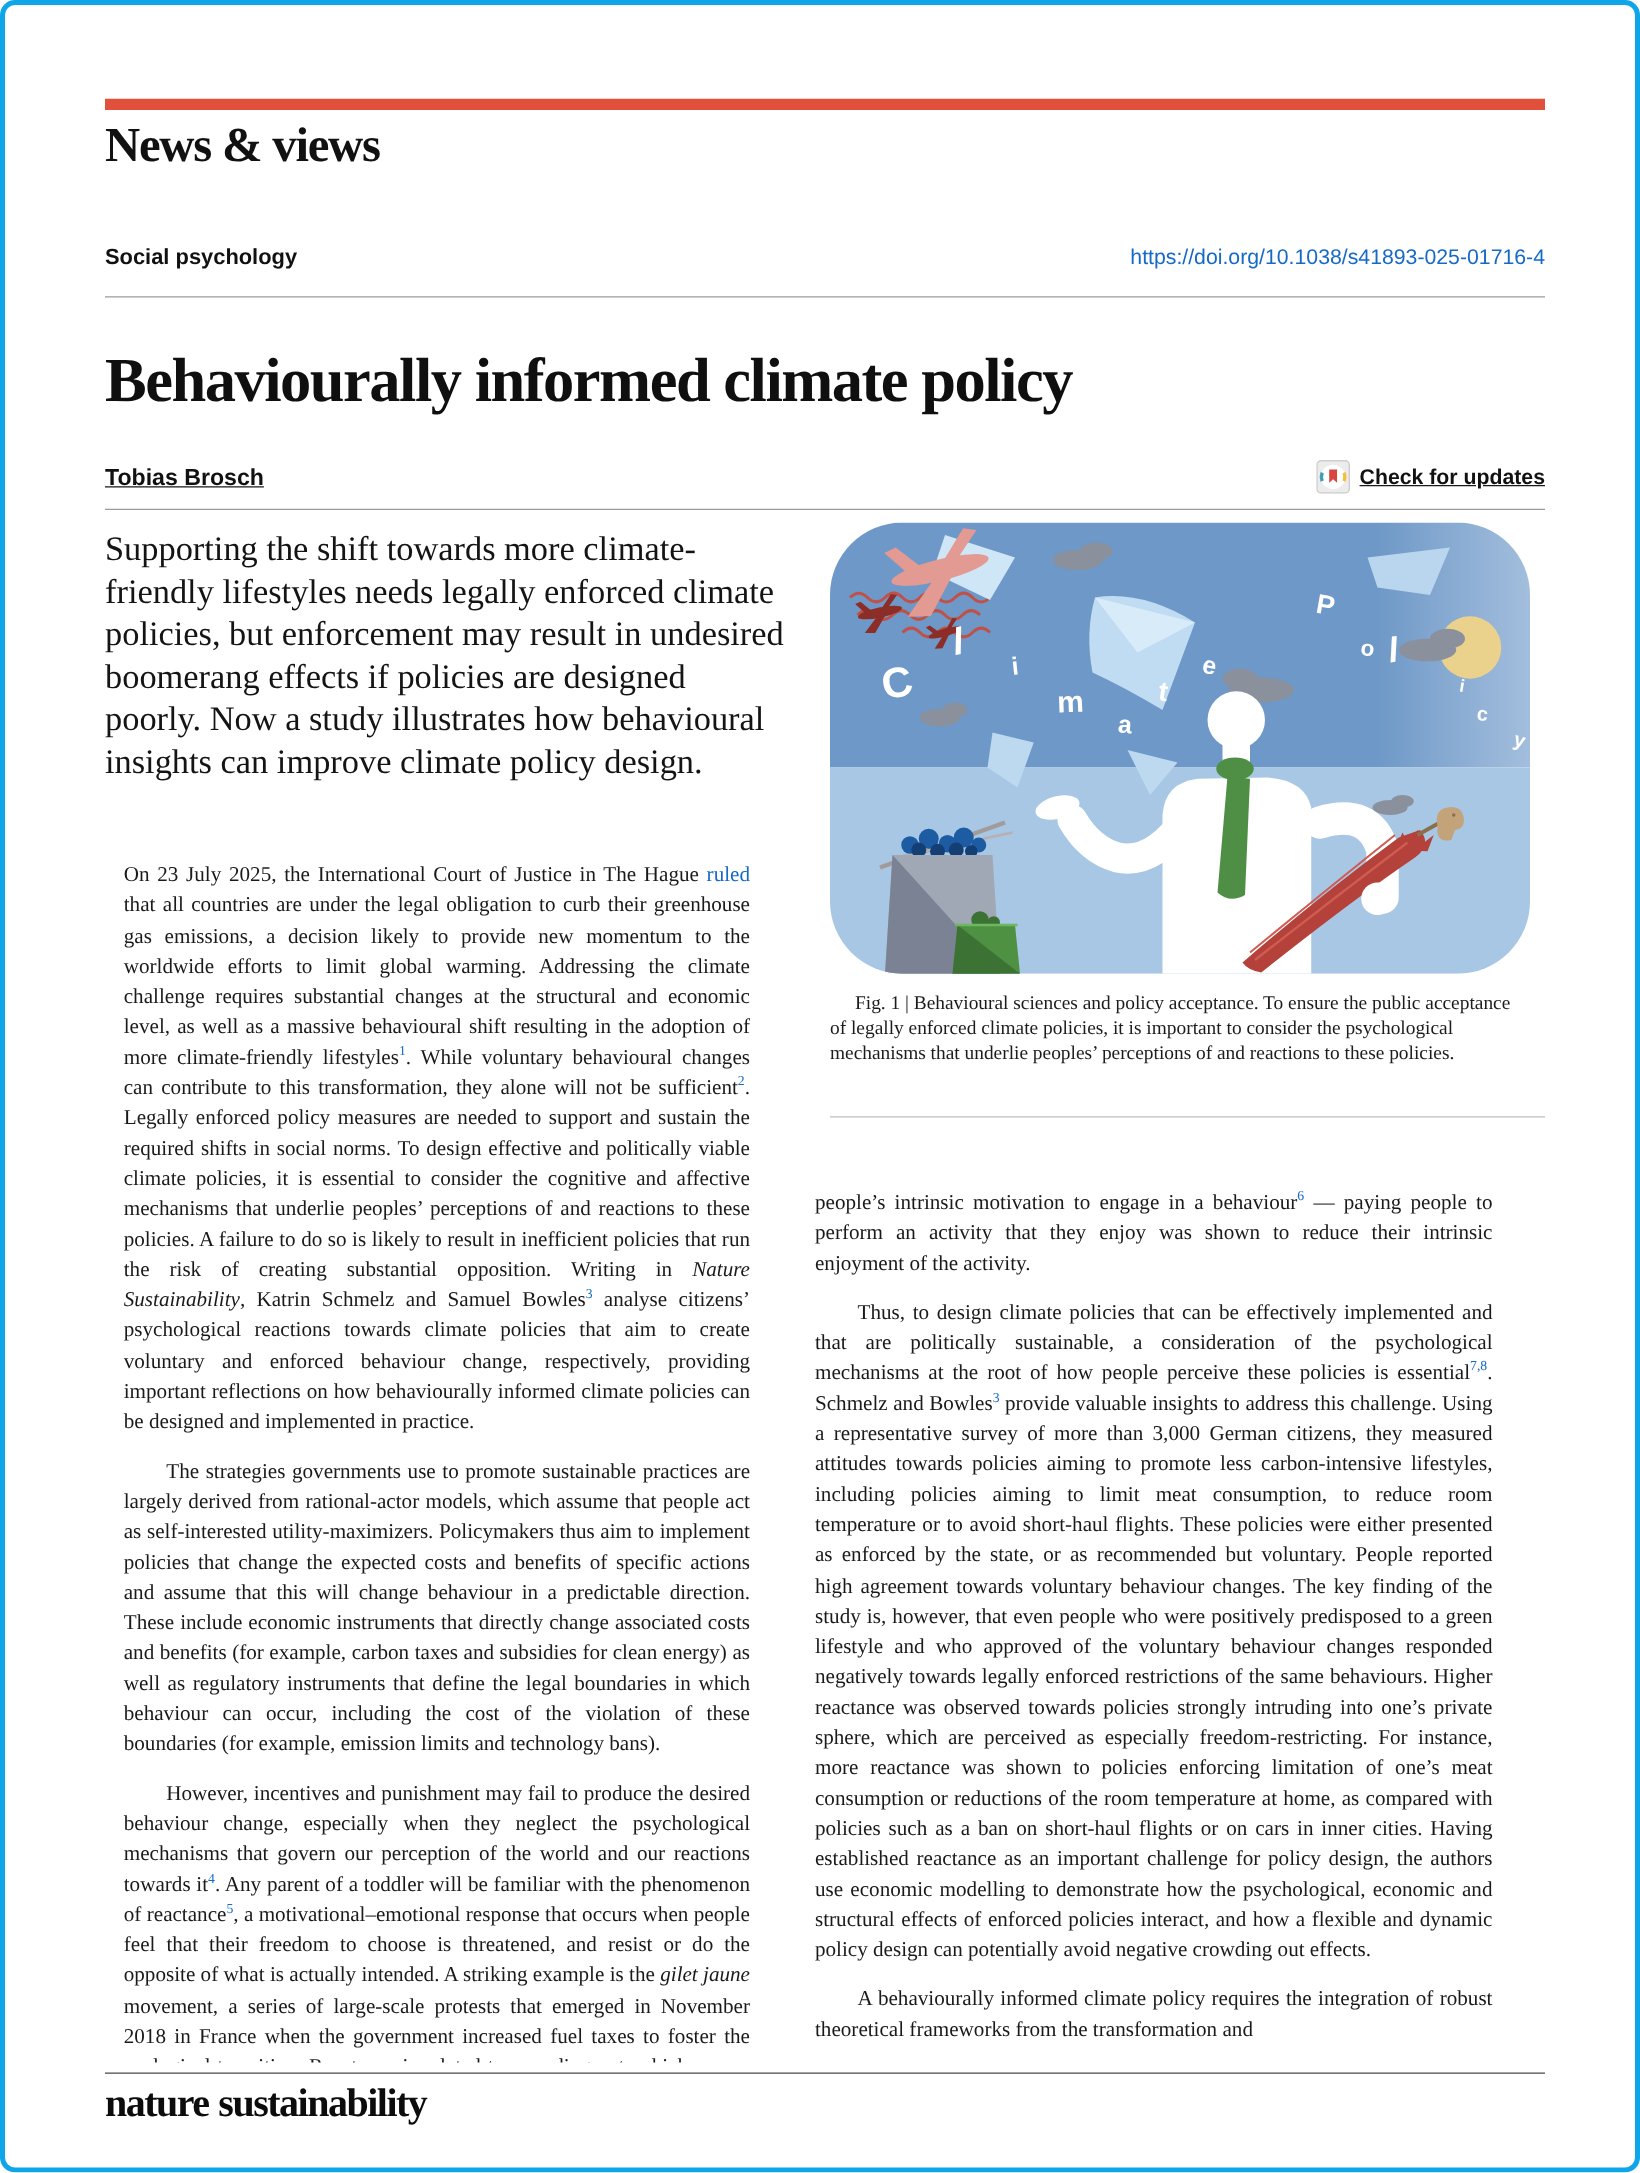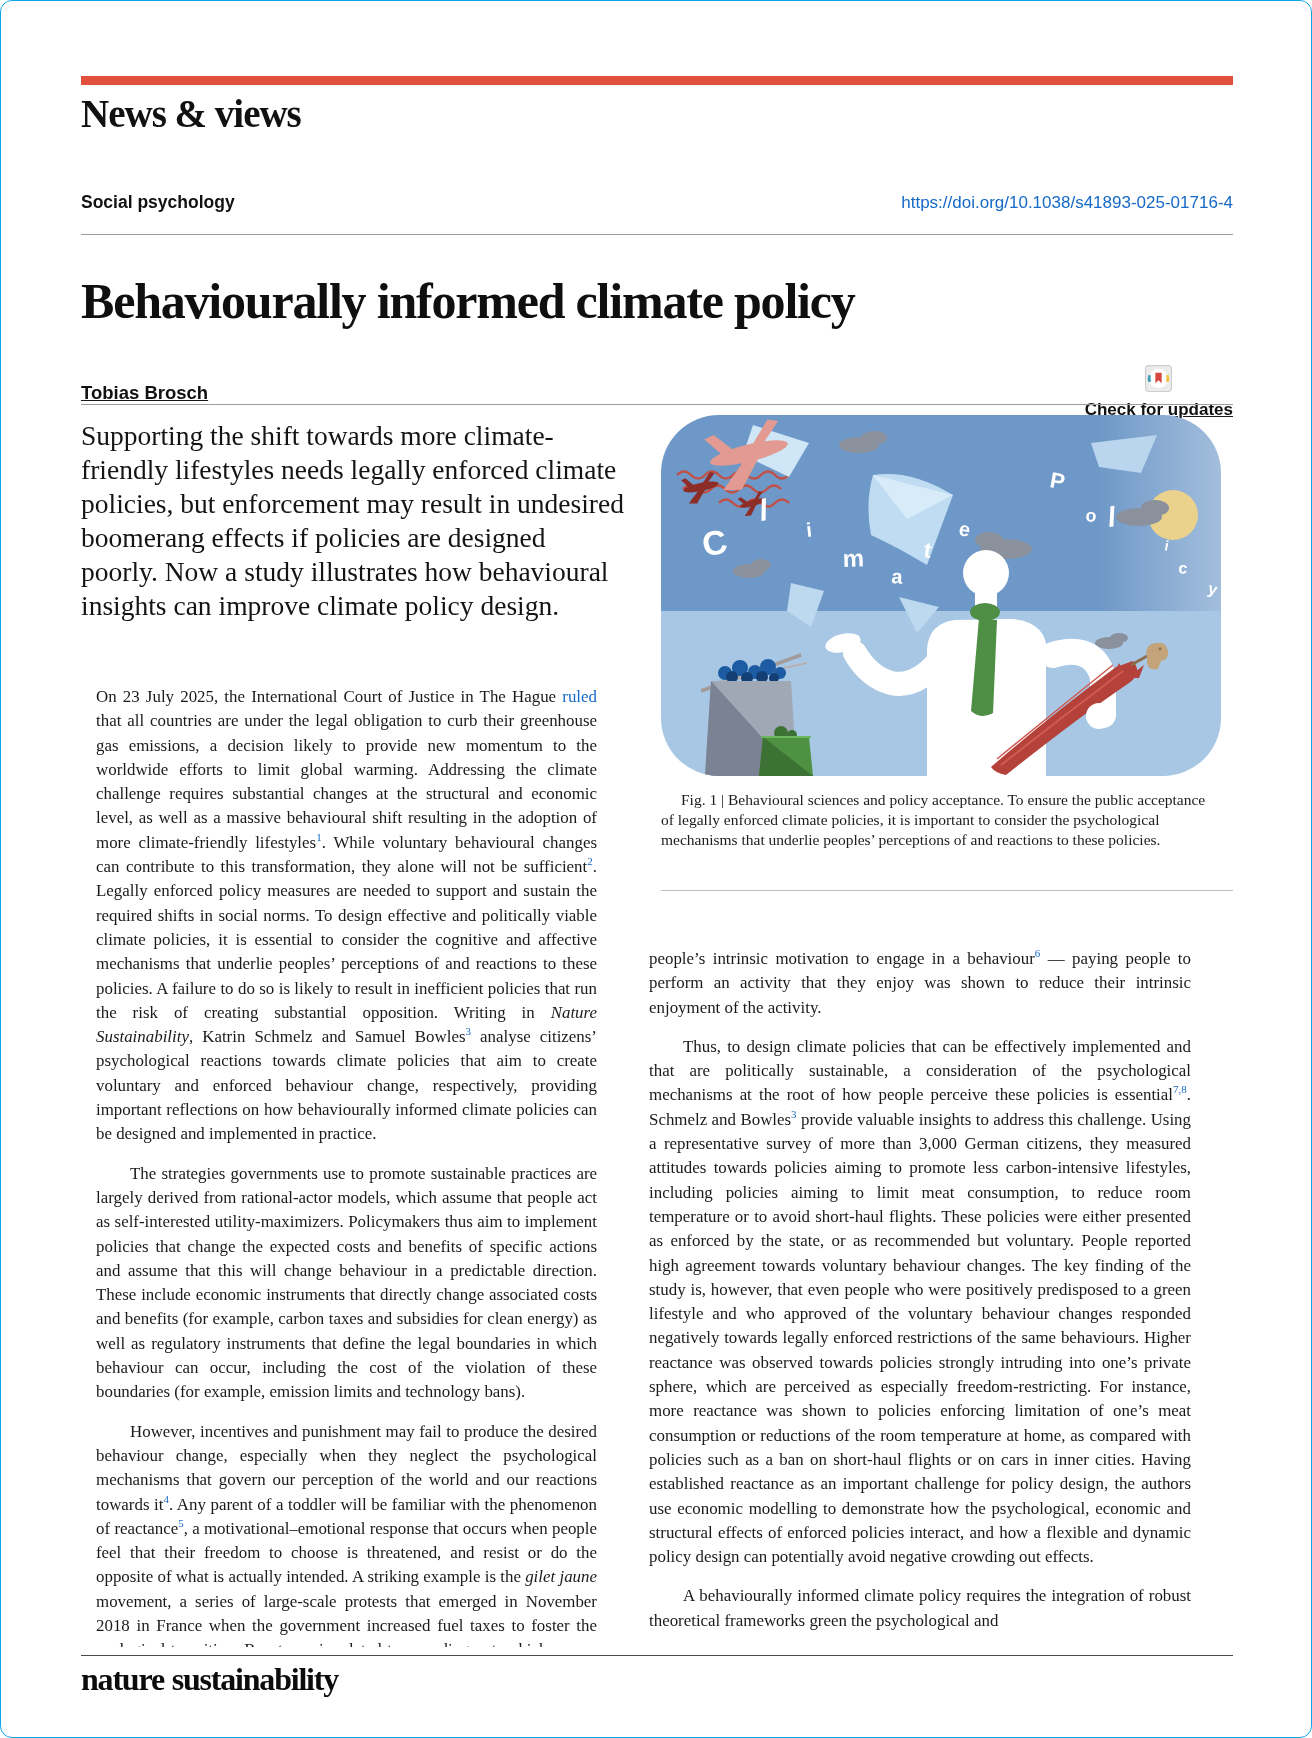--- a/index.html
+++ b/index.html
@@ -1,18 +1,18 @@
 <!DOCTYPE html>
 <html><head>
 <meta charset="utf-8">
 <style>
   html,body { margin:0; padding:0; background:#fff; }
   .page {
     position:relative; width:1312px; height:1738px; box-sizing:border-box;
-    background:#ffffff; border:1px solid #0ea5e9; border-radius:12px; overflow:hidden;
+    background:#ffffff; border:4px solid #0ea5e9; border-radius:12px; overflow:hidden;
     font-family:"Liberation Serif","DejaVu Serif",serif; color:#191919;
   }
   .abs { position:absolute; }
   .redbar { left:80px; top:75px; width:1152px; height:9px; }
   .section-head {
     left:80px; top:90px; font-family:"Liberation Serif","DejaVu Serif",serif;
     font-size:39px; font-weight:700; letter-spacing:-1px; color:#111;
   }
   .meta-row {
     left:80px; top:191px; width:1152px; display:flex; justify-content:space-between; align-items:center;
@@ -26,21 +26,21 @@
   .title {
     left:80px; top:240px; width:1152px; font-size:50px; font-weight:700;
     letter-spacing:-1.2px; color:#0f0f0f; line-height:1.05;
   }
   .byline-row {
     left:80px; top:364px; width:1152px; display:flex; justify-content:space-between; align-items:center;
     font-family:"Liberation Sans","DejaVu Sans",sans-serif;
     text-decoration:underline;
   }
   .author { font-size:18.5px; font-weight:700; color:#111; }
-  .check-updates { display:flex; align-items:center; gap:8px; cursor:pointer;flex-direction:column; }
+  .check-updates { display:flex; align-items:center; gap:8px; cursor:pointer; }
   .check-updates span { font-size:17px; font-weight:700; color:#111; }
   .standfirst {
     left:80px; top:418px; width:544px; font-size:27.5px; line-height:34px; color:#141414;
   }
   .figure-box { left:660px; top:414px; width:560px; }
   .figure-box svg.illu { display:block; width:560px; height:361px; }
   .caption { margin:14px 0 0 0; font-size:15.5px; line-height:19.8px; color:#1c1c1c; width:558px; }
   .caption b { font-weight:400;margin-left:20px; }
   .colrule { left:660px; top:889px; width:572px; }
   .bodycol { font-size:16.9px; line-height:24.3px; text-align:justify; color:#1a1a1a; overflow:hidden; }
@@ -242,19 +242,19 @@
   <hr class="abs rule rule-light colrule">
 
   <div id="col-left" class="abs bodycol col-left">
       <p><span>On 23 July 2025, the International Court of Justice in The Hague </span><a href="#" class="inline-link" style="color: rgb(21, 105, 199);">ruled</a><span> that all countries are under the legal obligation to curb their greenhouse gas emissions, a decision likely to provide new momentum to the worldwide efforts to limit global warming. Addressing the climate challenge requires substantial changes at the structural and economic level, as well as a massive behavioural shift resulting in the adoption of more climate-friendly lifestyles</span><sup class="ref" style="color: rgb(21, 105, 199);">1</sup><span>. While voluntary behavioural changes can contribute to this transformation, they alone will not be sufficient</span><sup class="ref" style="color: rgb(21, 105, 199);">2</sup><span>. Legally enforced policy measures are needed to support and sustain the required shifts in social norms. To design effective and politically viable climate policies, it is essential to consider the cognitive and affective mechanisms that underlie peoples’ perceptions of and reactions to these policies. A failure to do so is likely to result in inefficient policies that run the risk of creating substantial opposition. Writing in </span><span class="em">Nature Sustainability</span><span>, Katrin Schmelz and Samuel Bowles</span><sup class="ref" style="color: rgb(21, 105, 199);">3</sup><span> analyse citizens’ psychological reactions towards climate policies that aim to create voluntary and enforced behaviour change, respectively, providing important reflections on how behaviourally informed climate policies can be designed and implemented in practice.</span></p>
       <p class="indent"><span>The strategies governments use to promote sustainable practices are largely derived from rational-actor models, which assume that people act as self-interested utility-maximizers. Policymakers thus aim to implement policies that change the expected costs and benefits of specific actions and assume that this will change behaviour in a predictable direction. These include economic instruments that directly change associated costs and benefits (for example, carbon taxes and subsidies for clean energy) as well as regulatory instruments that define the legal boundaries in which behaviour can occur, including the cost of the violation of these boundaries (for example, emission limits and technology bans).</span></p>
       <p class="indent"><span>However, incentives and punishment may fail to produce the desired behaviour change, especially when they neglect the psychological mechanisms that govern our perception of the world and our reactions towards it</span><sup class="ref" style="color: rgb(21, 105, 199);">4</sup><span>. Any parent of a toddler will be familiar with the phenomenon of reactance</span><sup class="ref" style="color: rgb(21, 105, 199);">5</sup><span>, a motivational–emotional response that occurs when people feel that their freedom to choose is threatened, and resist or do the opposite of what is actually intended. A striking example is the </span><span class="em">gilet jaune</span><span> movement, a series of large-scale protests that emerged in November 2018 in France when the government increased fuel taxes to foster the ecological transition. Reactance is related to crowding out, which occurs when external incentives undermine</span></p>
     </div>
   <div id="col-right" class="abs bodycol col-right">
       <p><span>people’s intrinsic motivation to engage in a behaviour</span><sup class="ref" style="color: rgb(21, 105, 199);">6</sup><span> — paying people to perform an activity that they enjoy was shown to reduce their intrinsic enjoyment of the activity.</span></p>
       <p class="indent"><span>Thus, to design climate policies that can be effectively implemented and that are politically sustainable, a consideration of the psychological mechanisms at the root of how people perceive these policies is essential</span><sup class="ref" style="color: rgb(21, 105, 199);">7,8</sup><span>. Schmelz and Bowles</span><sup class="ref" style="color: rgb(21, 105, 199);">3</sup><span> provide valuable insights to address this challenge. Using a representative survey of more than 3,000 German citizens, they measured attitudes towards policies aiming to promote less carbon-intensive lifestyles, including policies aiming to limit meat consumption, to reduce room temperature or to avoid short-haul flights. These policies were either presented as enforced by the state, or as recommended but voluntary. People reported high agreement towards voluntary behaviour changes. The key finding of the study is, however, that even people who were positively predisposed to a green lifestyle and who approved of the voluntary behaviour changes responded negatively towards legally enforced restrictions of the same behaviours. Higher reactance was observed towards policies strongly intruding into one’s private sphere, which are perceived as especially freedom-restricting. For instance, more reactance was shown to policies enforcing limitation of one’s meat consumption or reductions of the room temperature at home, as compared with policies such as a ban on short-haul flights or on cars in inner cities. Having established reactance as an important challenge for policy design, the authors use economic modelling to demonstrate how the psychological, economic and structural effects of enforced policies interact, and how a flexible and dynamic policy design can potentially avoid negative crowding out effects.</span></p>
-      <p class="indent"><span>A behaviourally informed climate policy requires the integration of robust theoretical frameworks green the psychological and</span></p>
+      <p class="indent"><span>A behaviourally informed climate policy requires the integration of robust theoretical frameworks from the transformation and</span></p>
     </div>
 
   <hr class="abs rule rule-dark footer-rule">
   <div class="abs journal-logo">nature sustainability</div>
 
 </div>
 
 </body></html>

